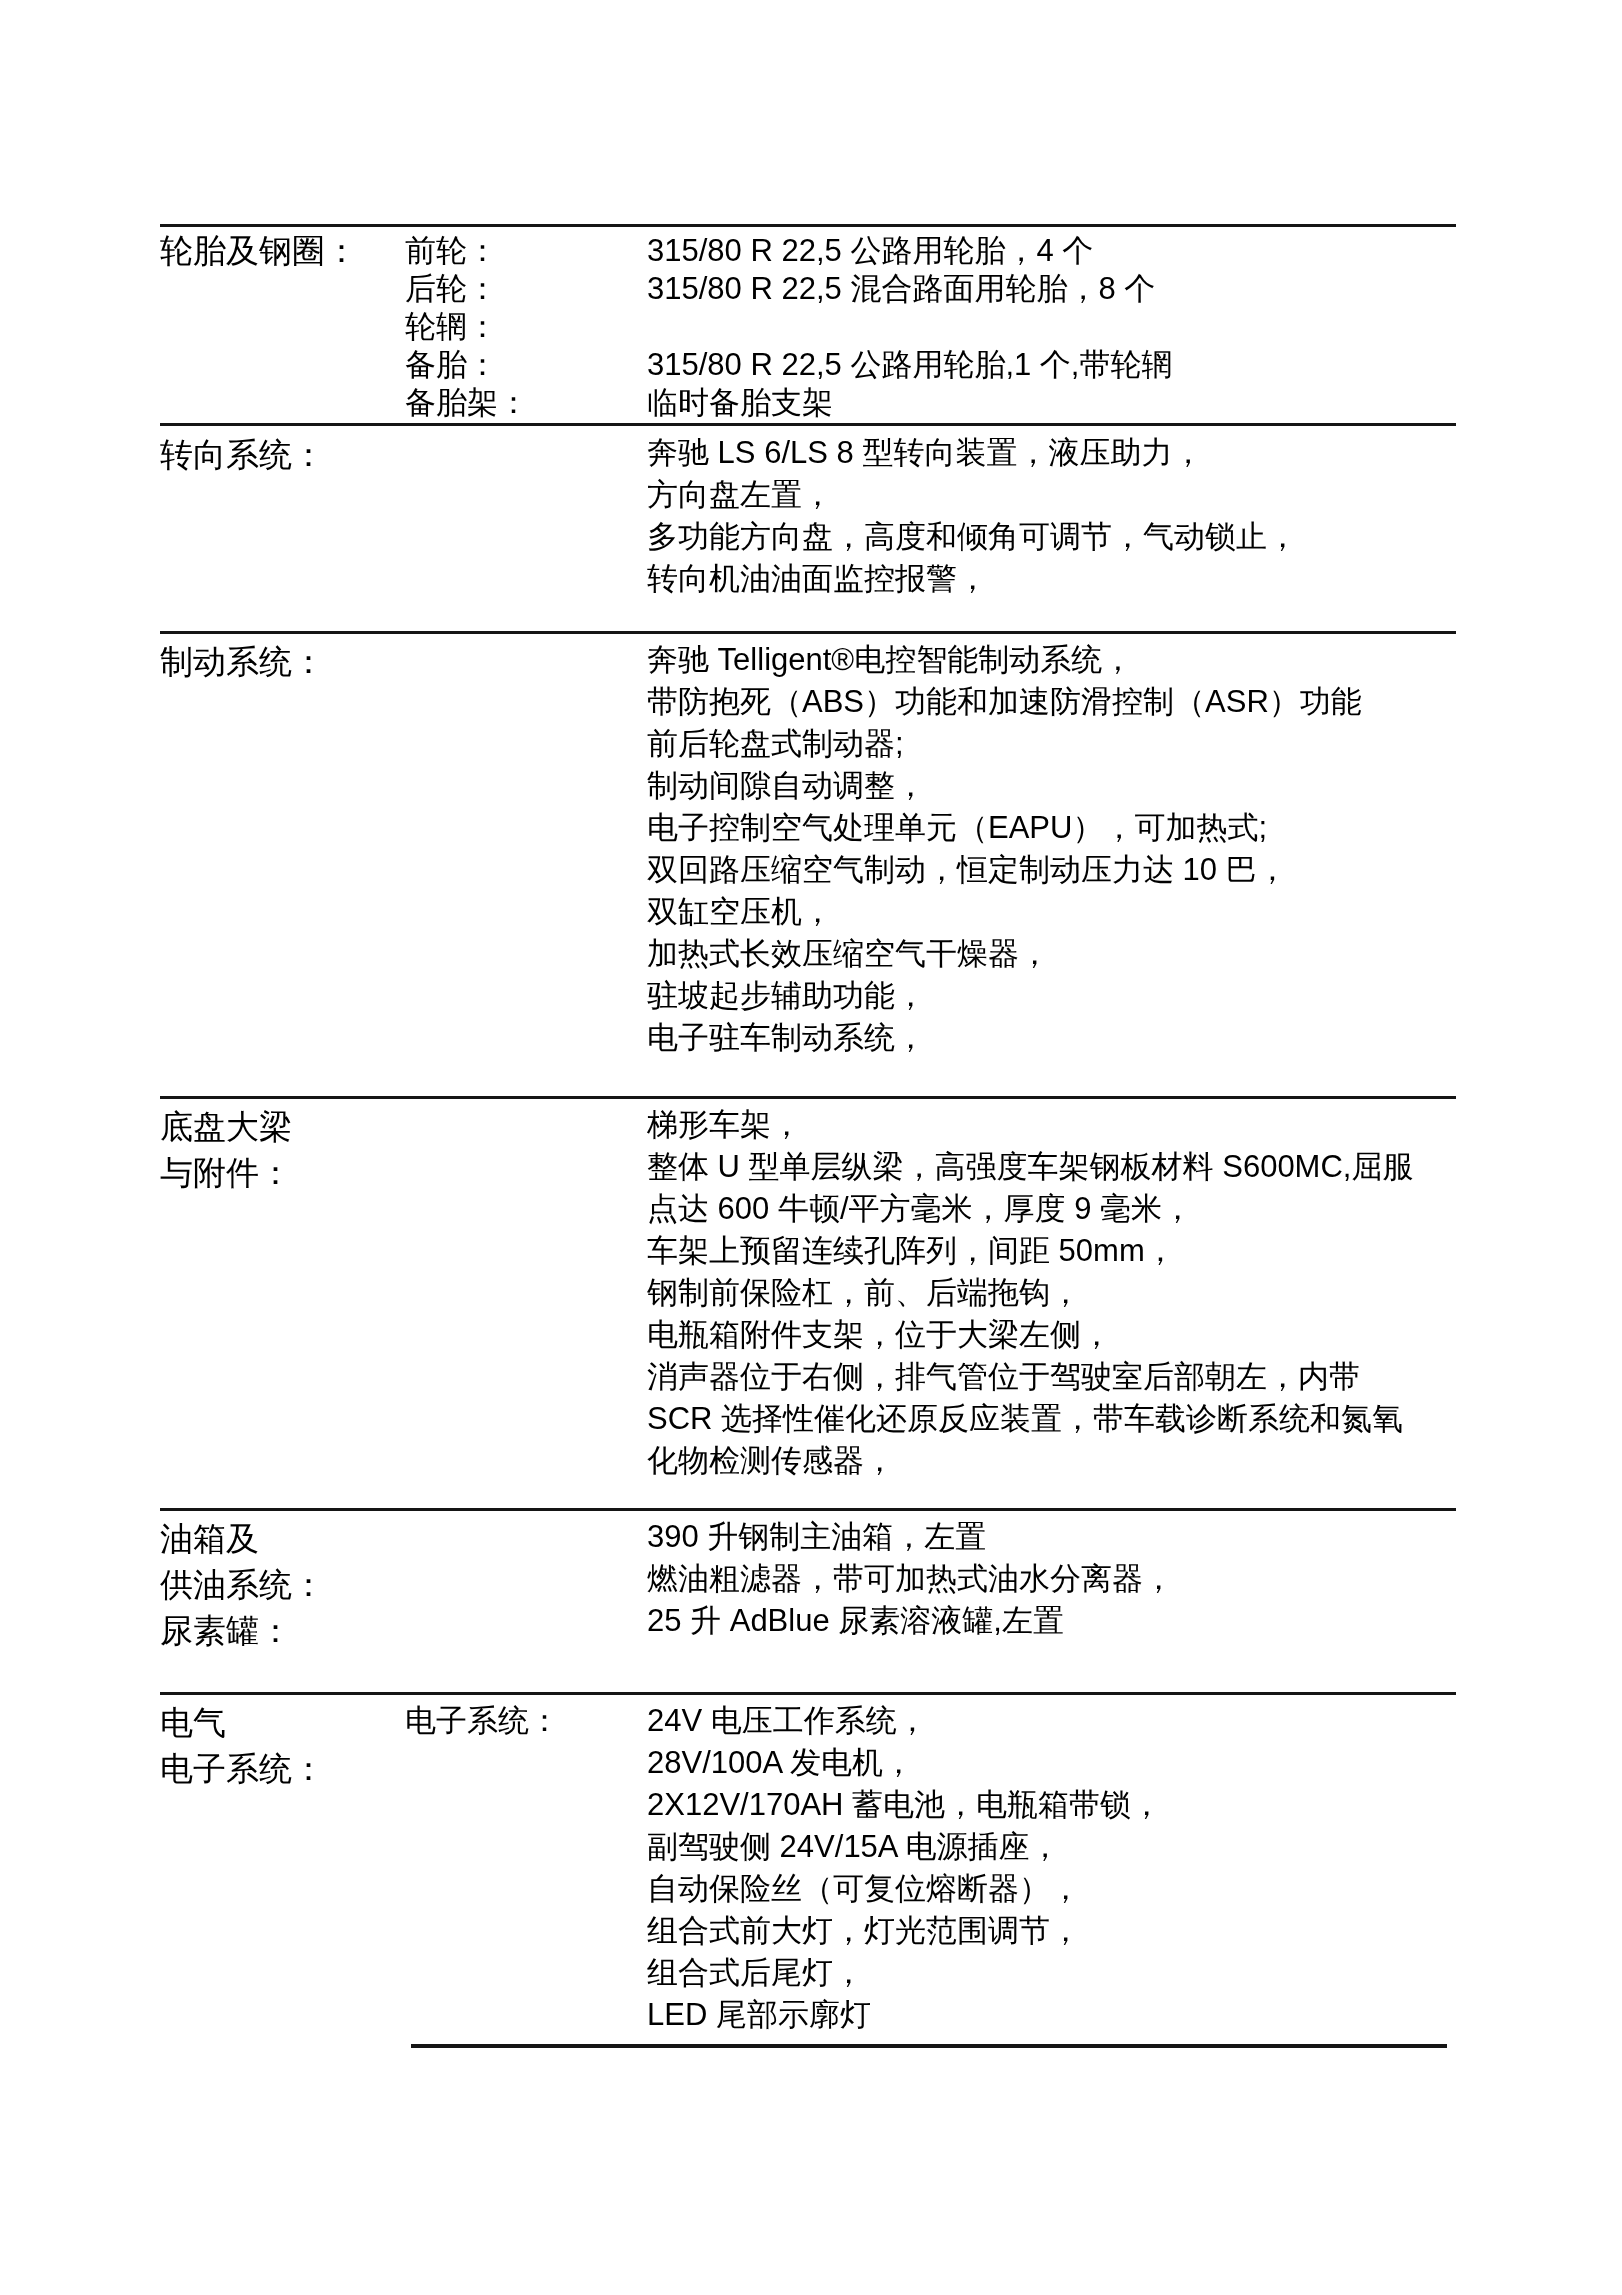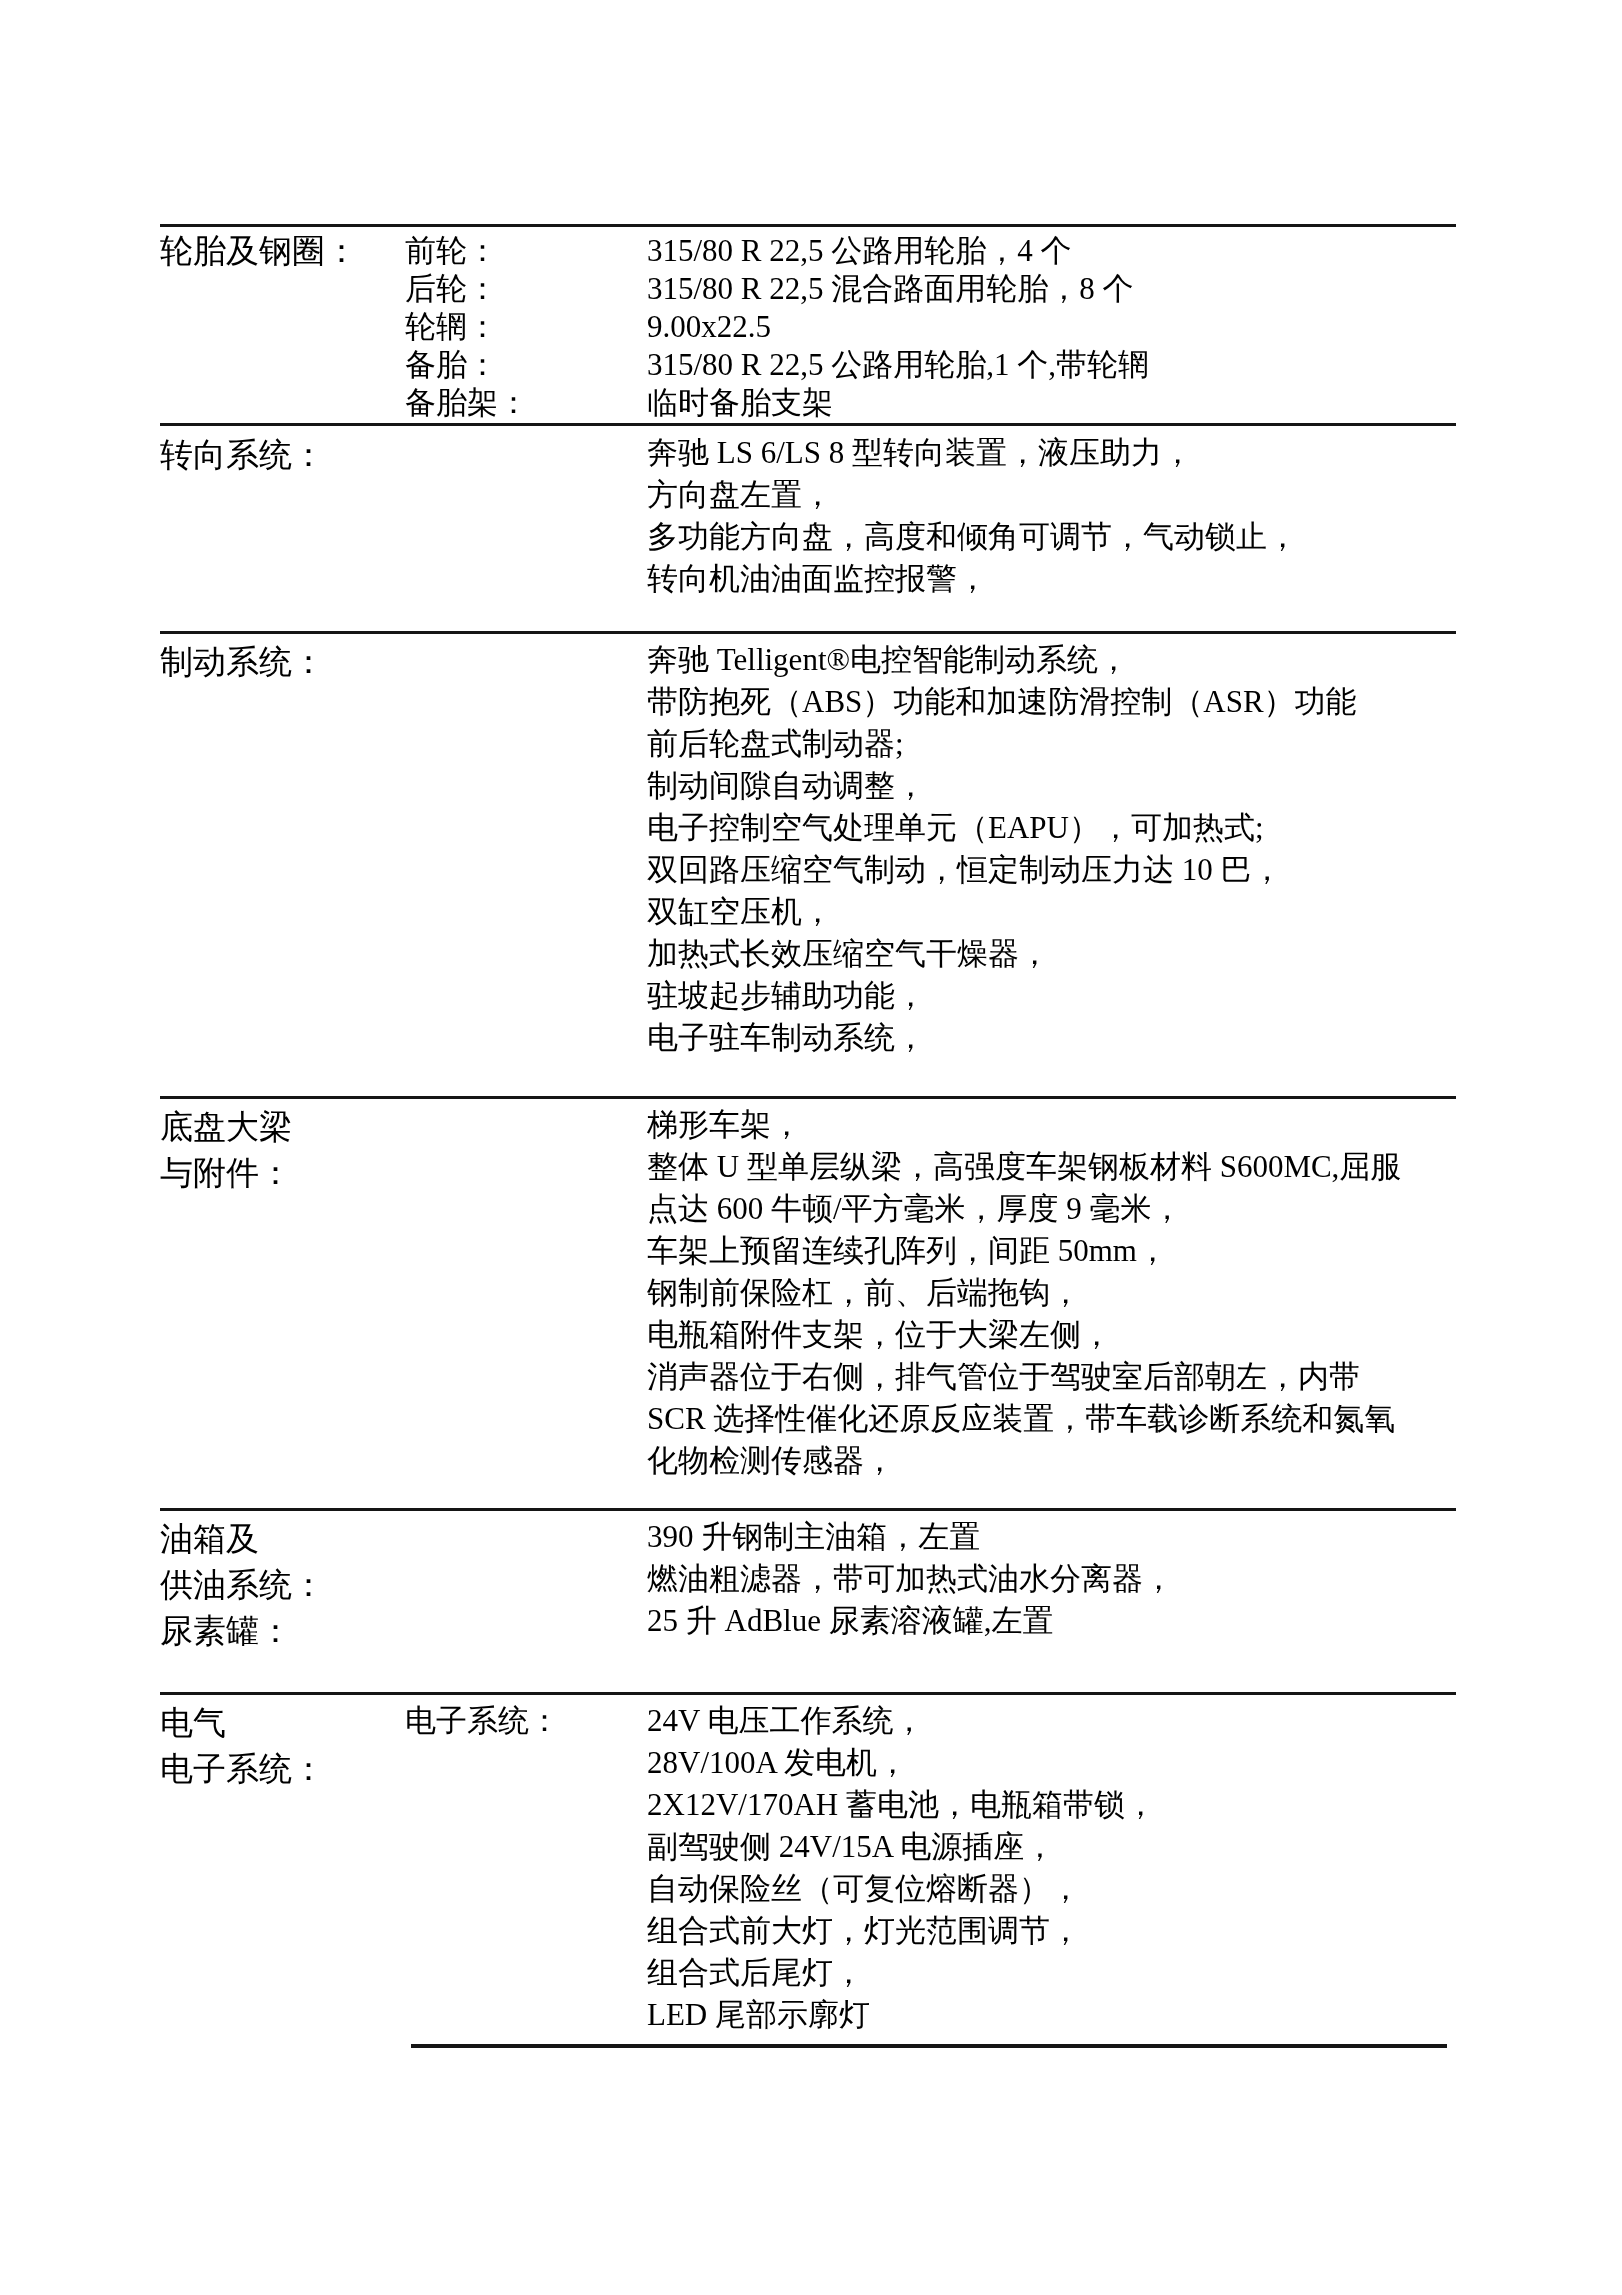--- a/index.html
+++ b/index.html
@@ -1,21 +1,21 @@
 <!DOCTYPE html>
 <html style="font-size:10.5px"><head>
 <meta charset="utf-8">
 <style>
   html,body{margin:0;padding:0;background:#ffffff;}
   #page{
     position:relative;
     width:1470px;height:2295px;
     background:#ffffff;
     color:#000000;
-    font-family:Liberation Serif, serif;
+    font-family:Liberation Sans, sans-serif;
     overflow:hidden;
   }
   #spec-table{
     position:absolute;
     left:160px;top:224px;
     width:1296px;
   }
   .section{
     display:flex;
     align-items:flex-start;
@@ -80,21 +80,20 @@
           <div class="row">
             <div class="row-sub">前轮：</div>
             <div class="row-text">315/80 R 22,5 公路用轮胎，4 个</div>
           </div>
           <div class="row">
             <div class="row-sub">后轮：</div>
             <div class="row-text">315/80 R 22,5 混合路面用轮胎，8 个</div>
           </div>
           <div class="row">
             <div class="row-sub">轮辋：</div>
-            <div class="row-text">9.00x22.5</div>
           </div>
           <div class="row">
             <div class="row-sub">备胎：</div>
             <div class="row-text">315/80 R 22,5 公路用轮胎,1 个,带轮辋</div>
           </div>
           <div class="row">
             <div class="row-sub">备胎架：</div>
             <div class="row-text">临时备胎支架</div>
           </div>
         </div>

